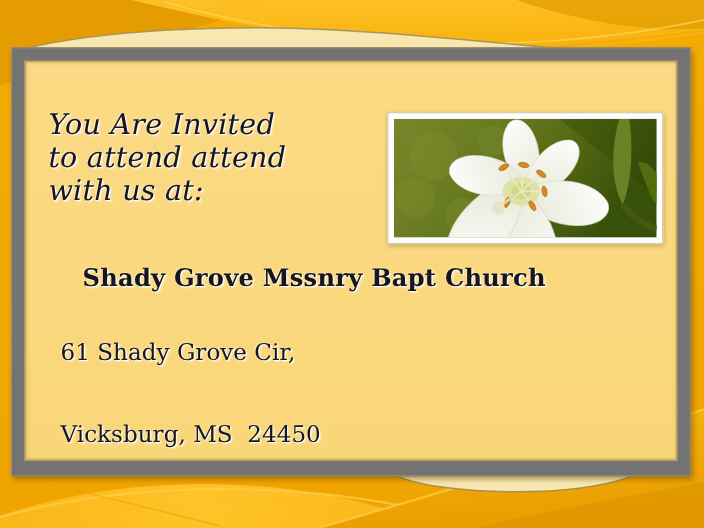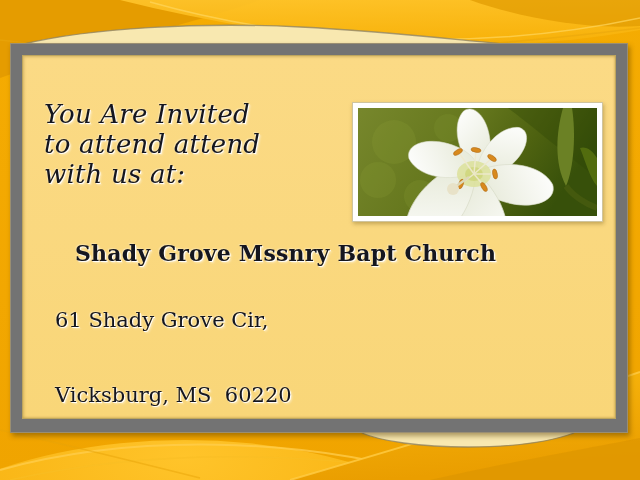--- a/index.html
+++ b/index.html
@@ -179,19 +179,19 @@
             <path d="M97,79 L111,69" stroke="#DDD8B8" stroke-width="2.5" fill="none"></path>
             <circle cx="95" cy="81" r="6" fill="#E8E2C8"></circle>
           </g>
         </svg>
       </div>
 
       <div class="church-name emboss">Shady Grove Mssnry Bapt Church</div>
 
       <div class="addr emboss">
         <div>61 Shady Grove Cir,</div>
-        <div>Vicksburg, MS  60220</div>
+        <div>Vicksburg, MS  24450</div>
       </div>
 
 
     </div>
   </div>
 </div>
 
 </body></html>

